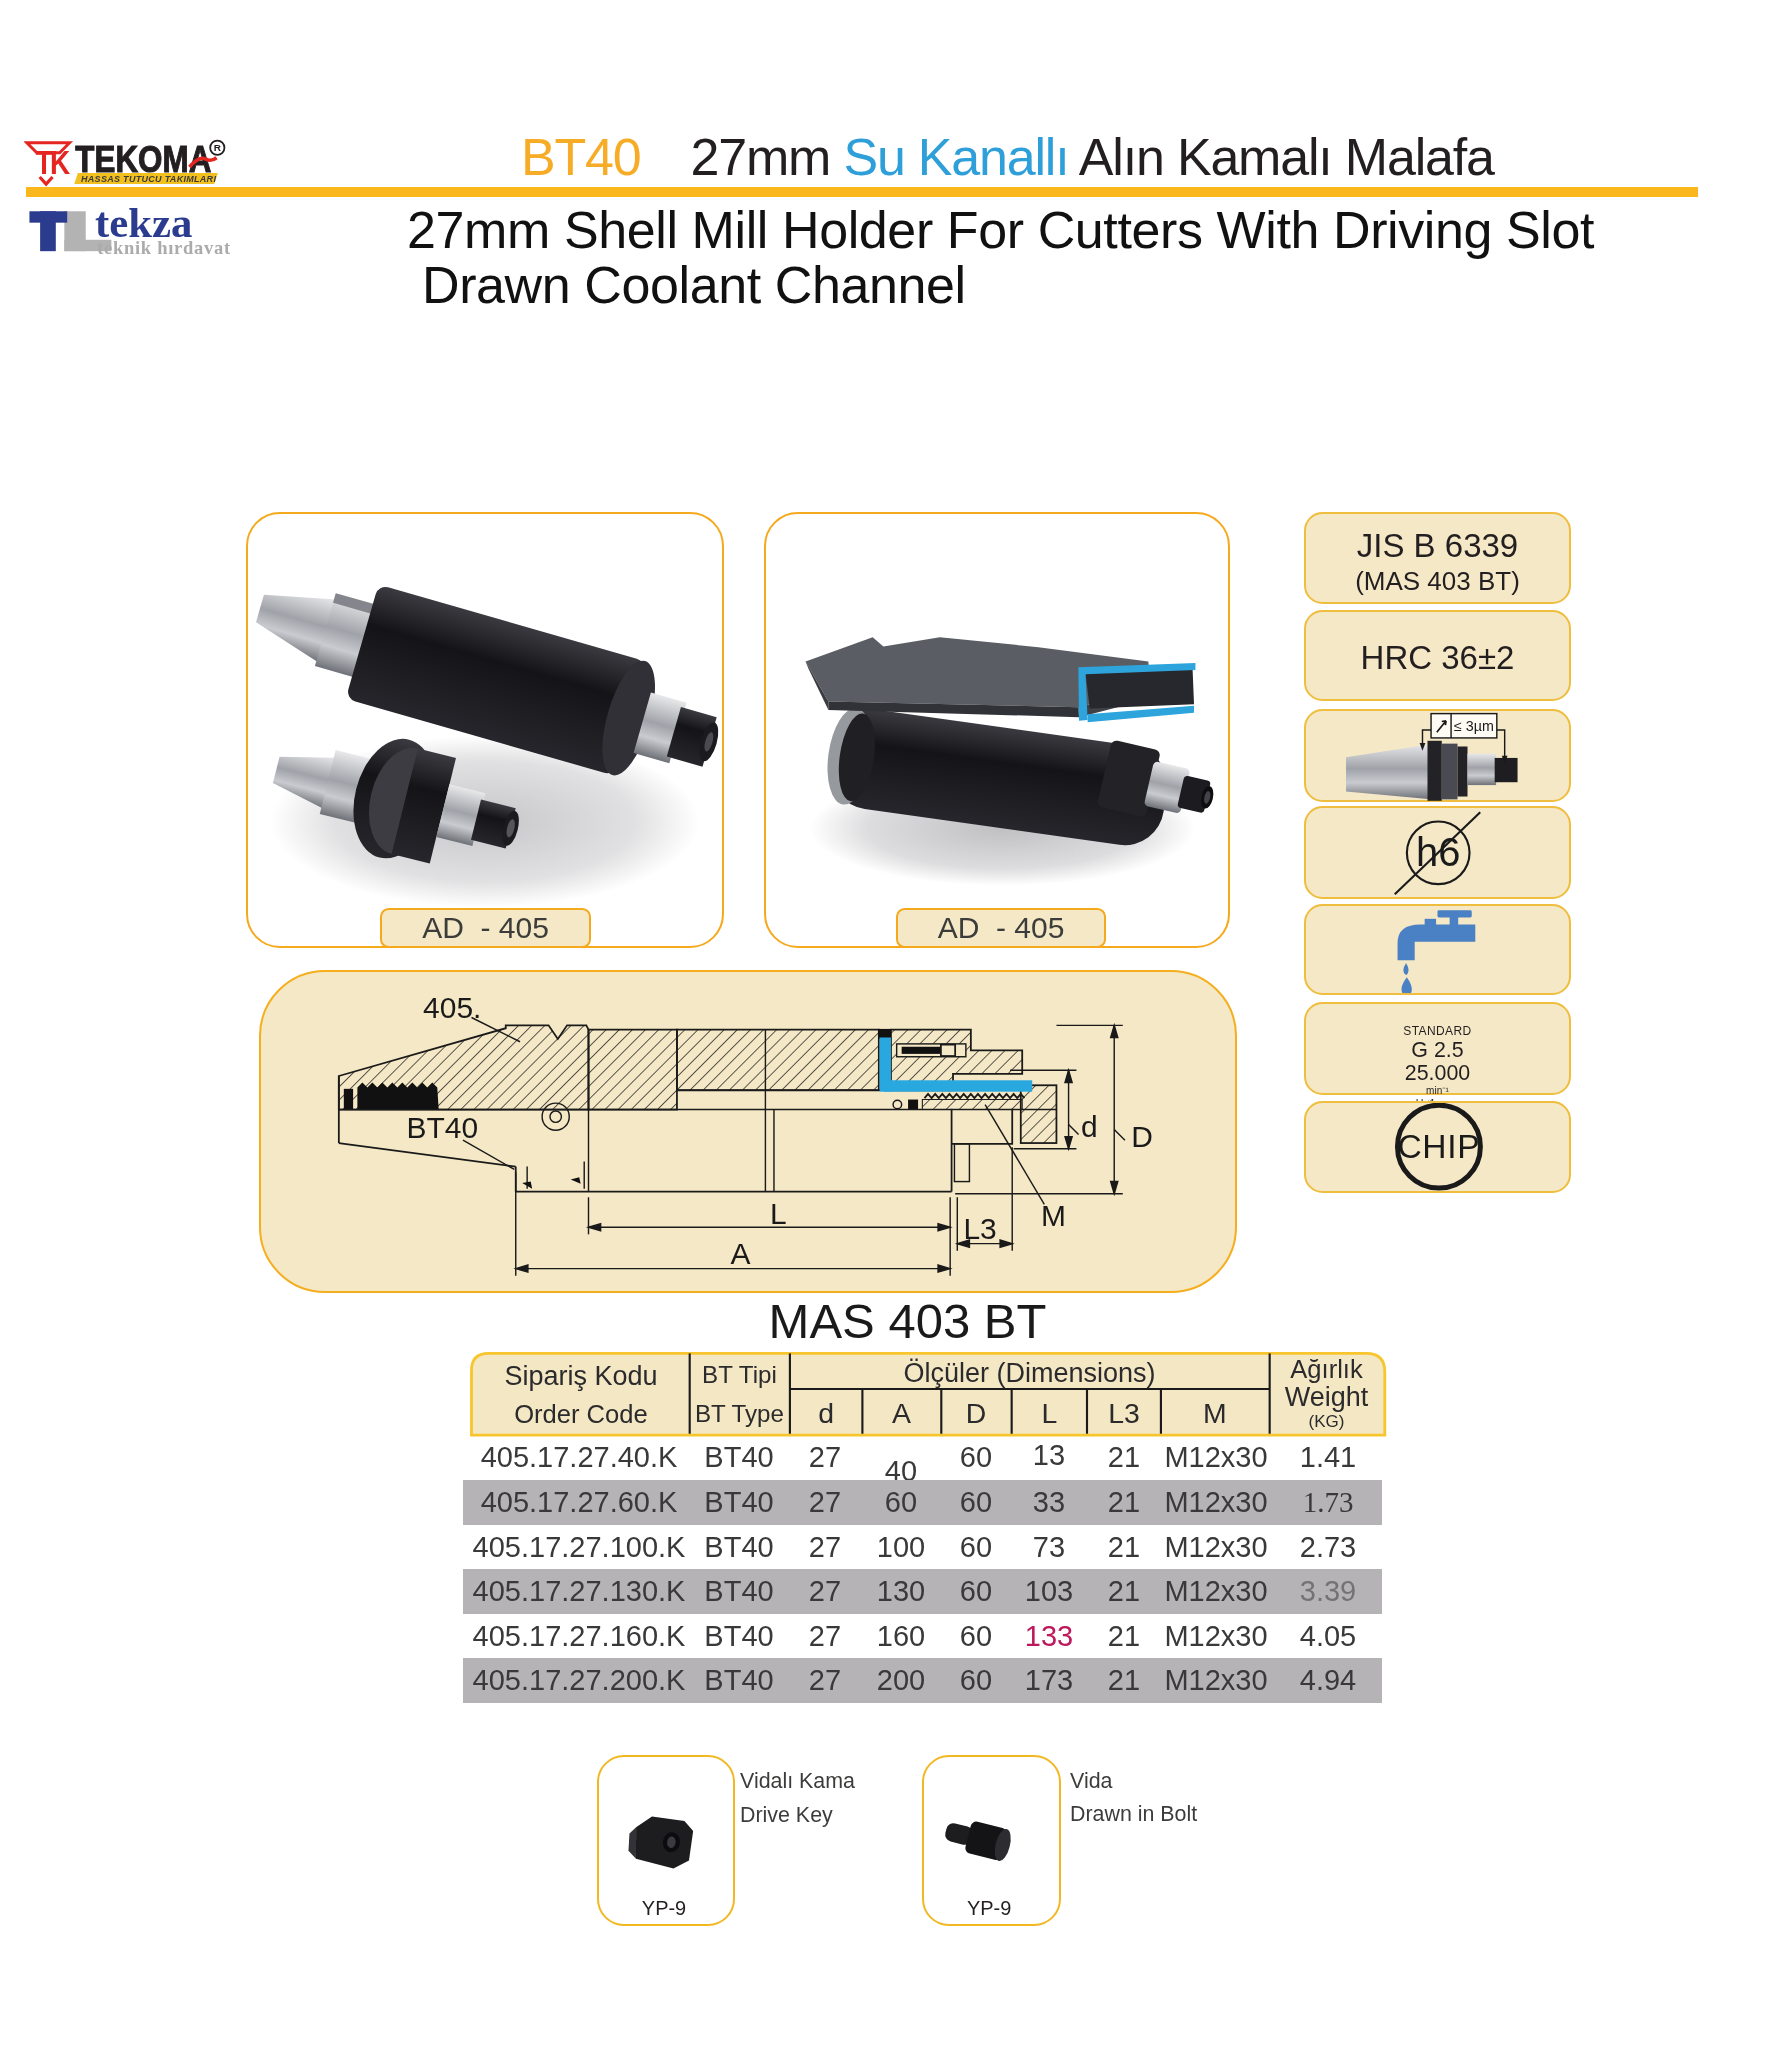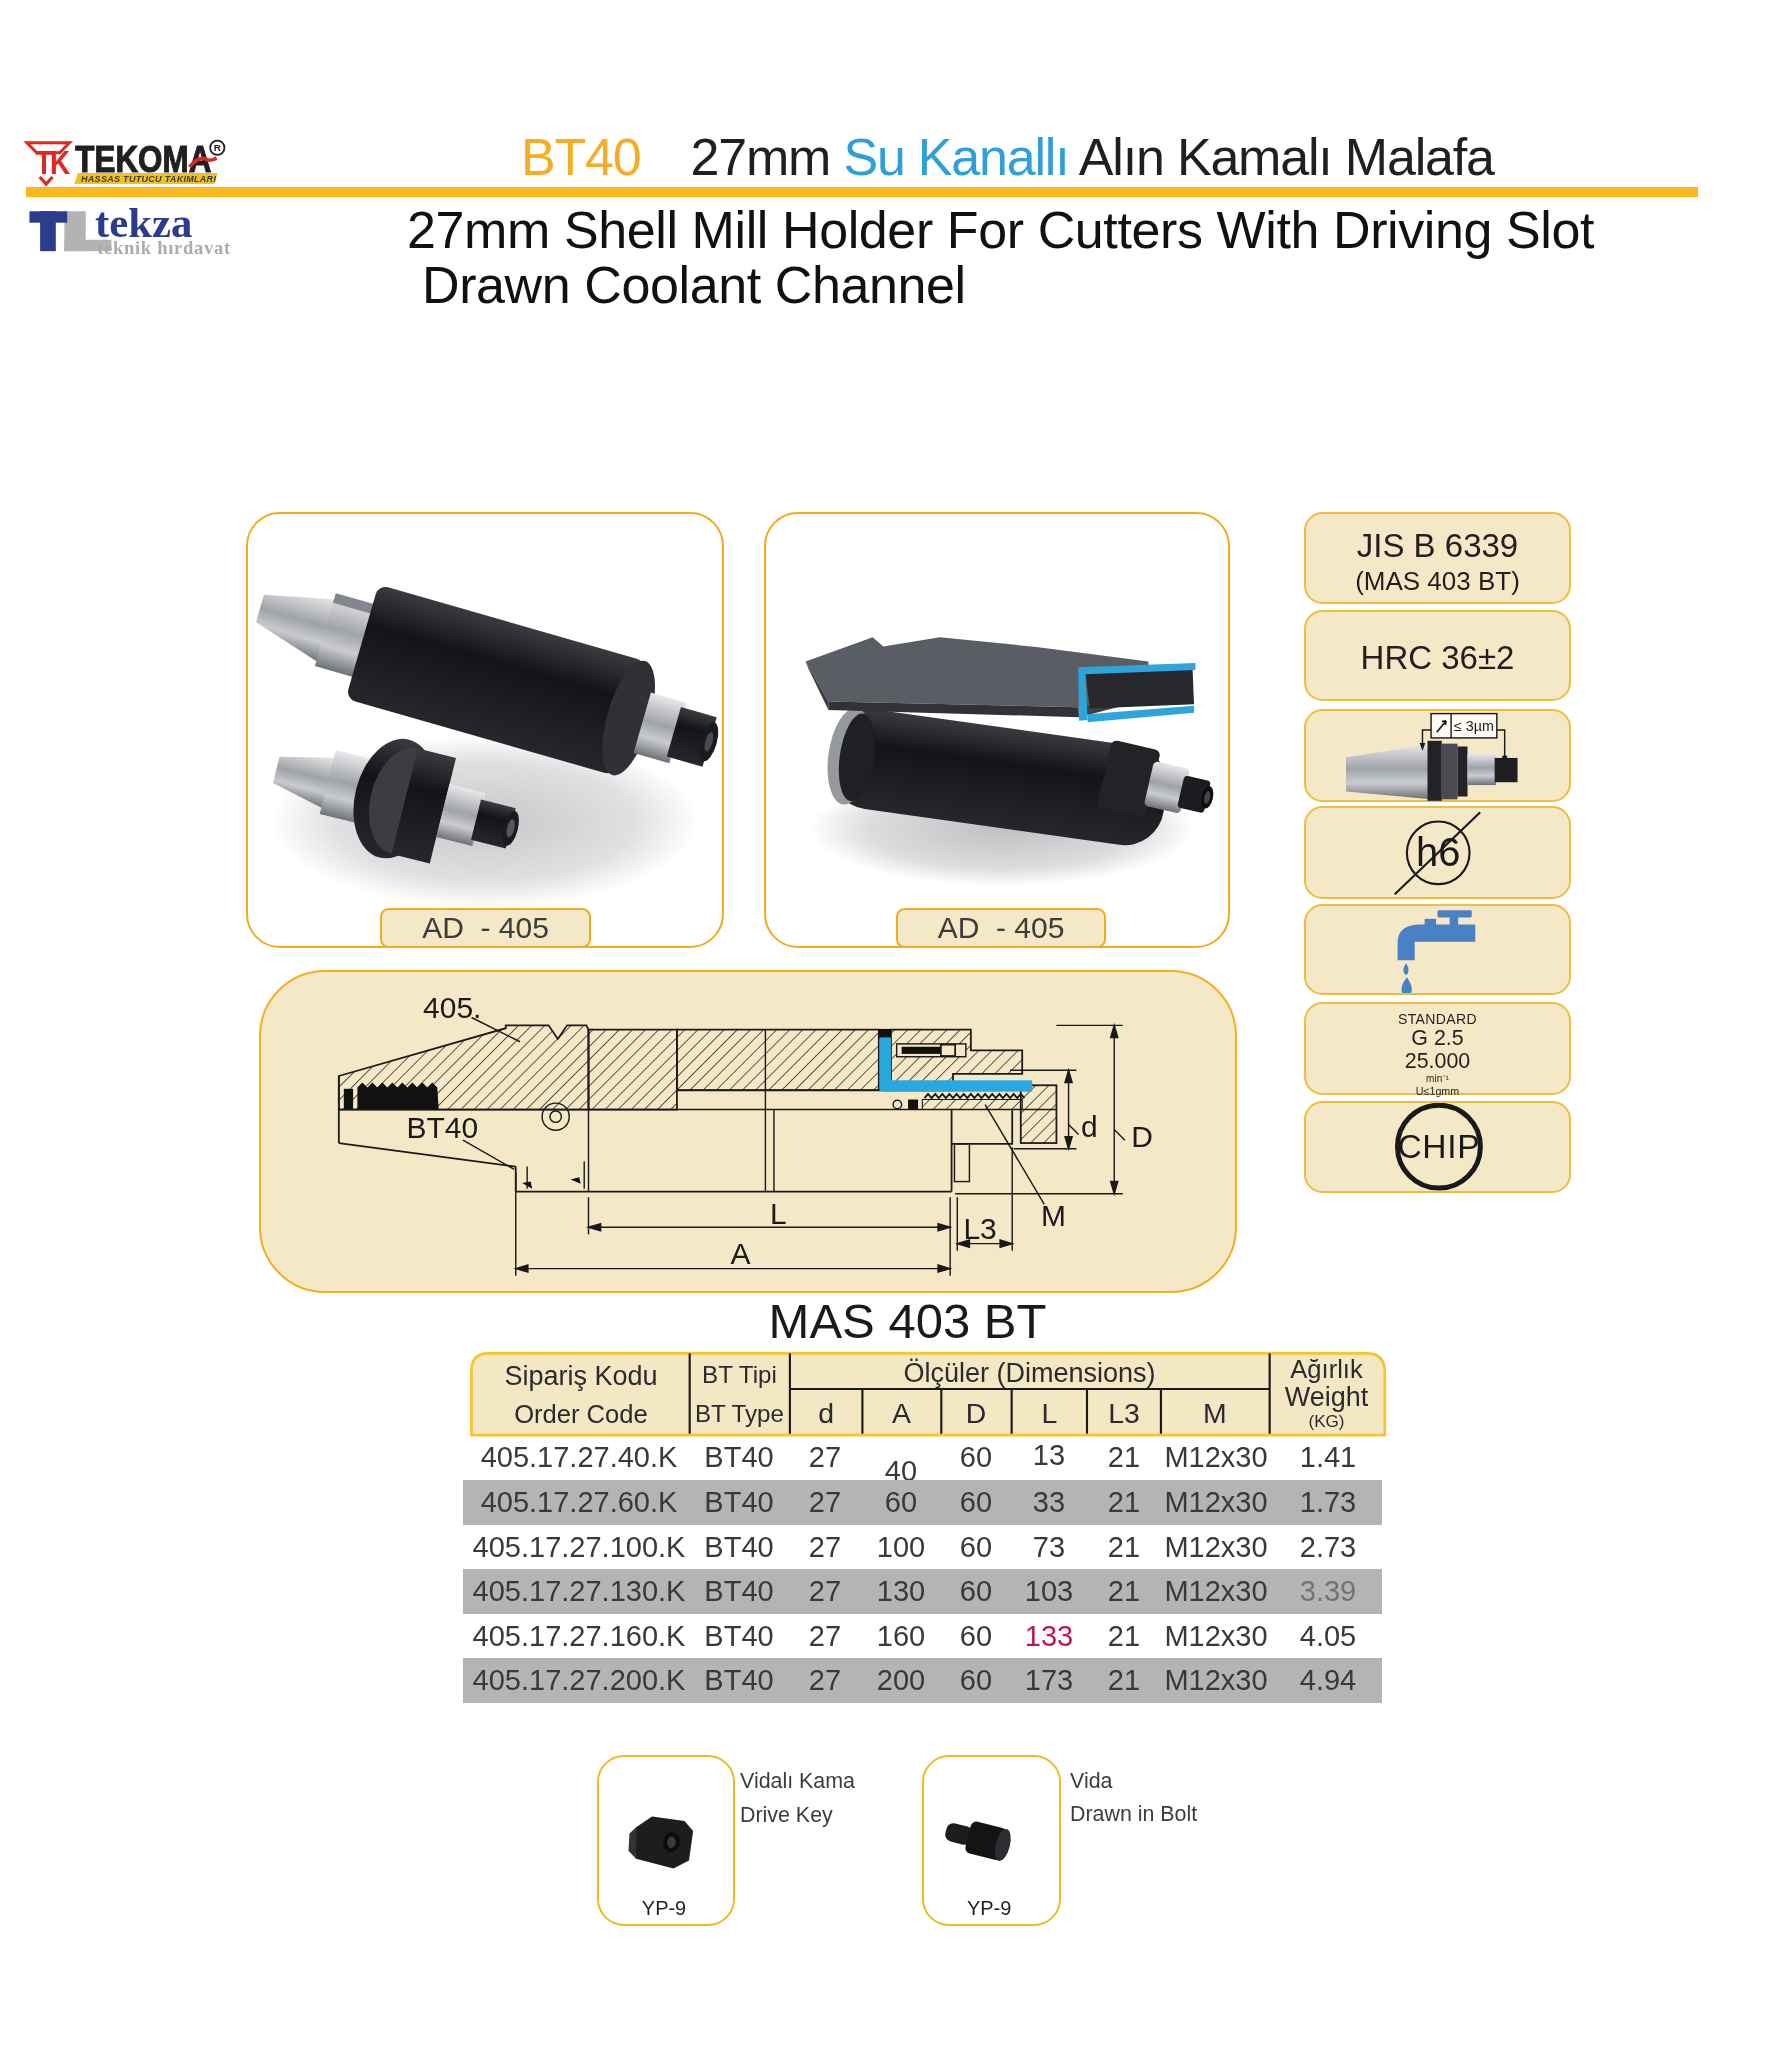--- a/index.html
+++ b/index.html
@@ -130,21 +130,21 @@
   <div style="margin-top:13px;font-size:33px;">JIS B 6339</div>
   <div style="margin-top:1.4px;font-size:26px;">(MAS 403 BT)</div>
 </div>
 <div class="abs rbox" style="left:1304px;top:610px;width:263px;height:87px;text-align:center;color:#231F20;">
   <div style="margin-top:27px;font-size:33px;">HRC 36±2</div>
 </div>
 <div class="abs rbox" style="left:1304px;top:709px;width:263px;height:89px;"></div>
 <div class="abs rbox" style="left:1304px;top:806px;width:263px;height:89px;"></div>
 <div class="abs rbox" style="left:1304px;top:904px;width:263px;height:87px;"></div>
 <div class="abs rbox" style="left:1304px;top:1002px;width:263px;height:89px;text-align:center;color:#231F20;">
-  <div style="margin-top:7px;font-size:14px;line-height:16.4px;letter-spacing:0.4px;">STANDARD</div>
+  <div style="margin-top:19px;font-size:12px;line-height:16.4px;letter-spacing:0.4px;">STANDARD</div>
   <div style="font-size:21.4px;line-height:22px;">G 2.5</div>
   <div style="font-size:21.4px;line-height:25px;">25.000</div>
   <div style="font-size:10px;line-height:10.7px;">min⁻¹</div>
   <div style="font-size:10.7px;line-height:12px;">U≤1gmm</div>
 </div>
 <div class="abs rbox" style="left:1304px;top:1101px;width:263px;height:88px;"></div>
 
 <svg class="abs" style="left:1306px;top:712px" width="263" height="89" viewBox="0 0 368 124">
   <polygon points="56,63 178,44 178,122 56,111" fill="url(#met)"></polygon>
   <rect x="170" y="40" width="20" height="84" fill="#232327"></rect>
@@ -330,21 +330,21 @@
 <div class="abs" style="left:1221px;top:1435px;width:214px;height:45px;display:flex;align-items:center;justify-content:center;font-size:29px;color:#39393B;">1.41</div>
 <div class="abs" style="left:463px;top:1480px;width:919px;height:45px;background:#B5B3B6;"></div>
 <div class="abs" style="left:472px;top:1480px;width:214px;height:45px;display:flex;align-items:center;justify-content:center;font-size:29px;color:#39393B;">405.17.27.60.K</div>
 <div class="abs" style="left:632px;top:1480px;width:214px;height:45px;display:flex;align-items:center;justify-content:center;font-size:29px;color:#39393B;">BT40</div>
 <div class="abs" style="left:718px;top:1480px;width:214px;height:45px;display:flex;align-items:center;justify-content:center;font-size:29px;color:#39393B;">27</div>
 <div class="abs" style="left:794px;top:1480px;width:214px;height:45px;display:flex;align-items:center;justify-content:center;font-size:29px;color:#39393B;">60</div>
 <div class="abs" style="left:869px;top:1480px;width:214px;height:45px;display:flex;align-items:center;justify-content:center;font-size:29px;color:#39393B;">60</div>
 <div class="abs" style="left:942px;top:1480px;width:214px;height:45px;display:flex;align-items:center;justify-content:center;font-size:29px;color:#39393B;">33</div>
 <div class="abs" style="left:1017px;top:1480px;width:214px;height:45px;display:flex;align-items:center;justify-content:center;font-size:29px;color:#39393B;">21</div>
 <div class="abs" style="left:1109px;top:1480px;width:214px;height:45px;display:flex;align-items:center;justify-content:center;font-size:29px;color:#39393B;">M12x30</div>
-<div class="abs" style="left:1221px;top:1480px;width:214px;height:45px;display:flex;align-items:center;justify-content:center;font-size:29px;color:#39393B;">1.73</div>
+<div class="abs" style="left:1221px;top:1480px;width:214px;height:45px;display:flex;align-items:center;justify-content:center;font-size:29px;color:#39393B;font-family:Liberation Serif, serif;">1.73</div>
 <div class="abs" style="left:472px;top:1525px;width:214px;height:45px;display:flex;align-items:center;justify-content:center;font-size:29px;color:#39393B;">405.17.27.100.K</div>
 <div class="abs" style="left:632px;top:1525px;width:214px;height:45px;display:flex;align-items:center;justify-content:center;font-size:29px;color:#39393B;">BT40</div>
 <div class="abs" style="left:718px;top:1525px;width:214px;height:45px;display:flex;align-items:center;justify-content:center;font-size:29px;color:#39393B;">27</div>
 <div class="abs" style="left:794px;top:1525px;width:214px;height:45px;display:flex;align-items:center;justify-content:center;font-size:29px;color:#39393B;">100</div>
 <div class="abs" style="left:869px;top:1525px;width:214px;height:45px;display:flex;align-items:center;justify-content:center;font-size:29px;color:#39393B;">60</div>
 <div class="abs" style="left:942px;top:1525px;width:214px;height:45px;display:flex;align-items:center;justify-content:center;font-size:29px;color:#39393B;">73</div>
 <div class="abs" style="left:1017px;top:1525px;width:214px;height:45px;display:flex;align-items:center;justify-content:center;font-size:29px;color:#39393B;">21</div>
 <div class="abs" style="left:1109px;top:1525px;width:214px;height:45px;display:flex;align-items:center;justify-content:center;font-size:29px;color:#39393B;">M12x30</div>
 <div class="abs" style="left:1221px;top:1525px;width:214px;height:45px;display:flex;align-items:center;justify-content:center;font-size:29px;color:#39393B;">2.73</div>
 <div class="abs" style="left:463px;top:1569px;width:919px;height:45px;background:#B5B3B6;"></div>

